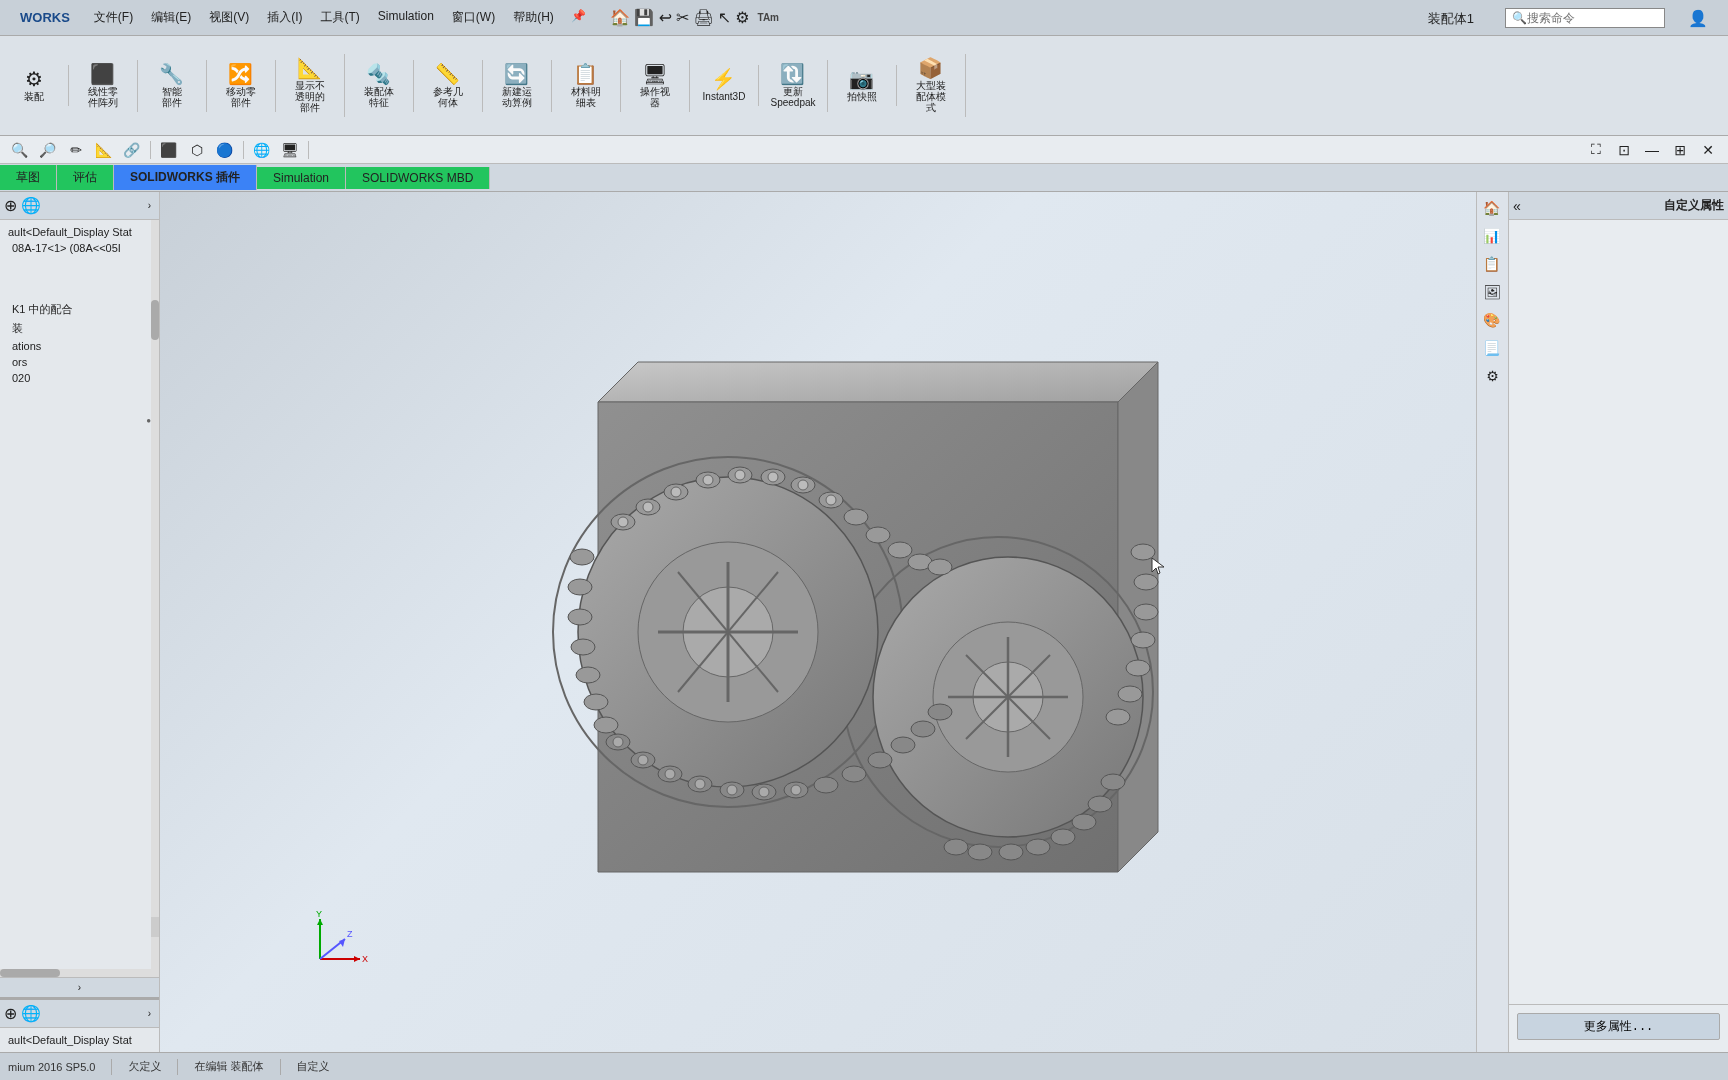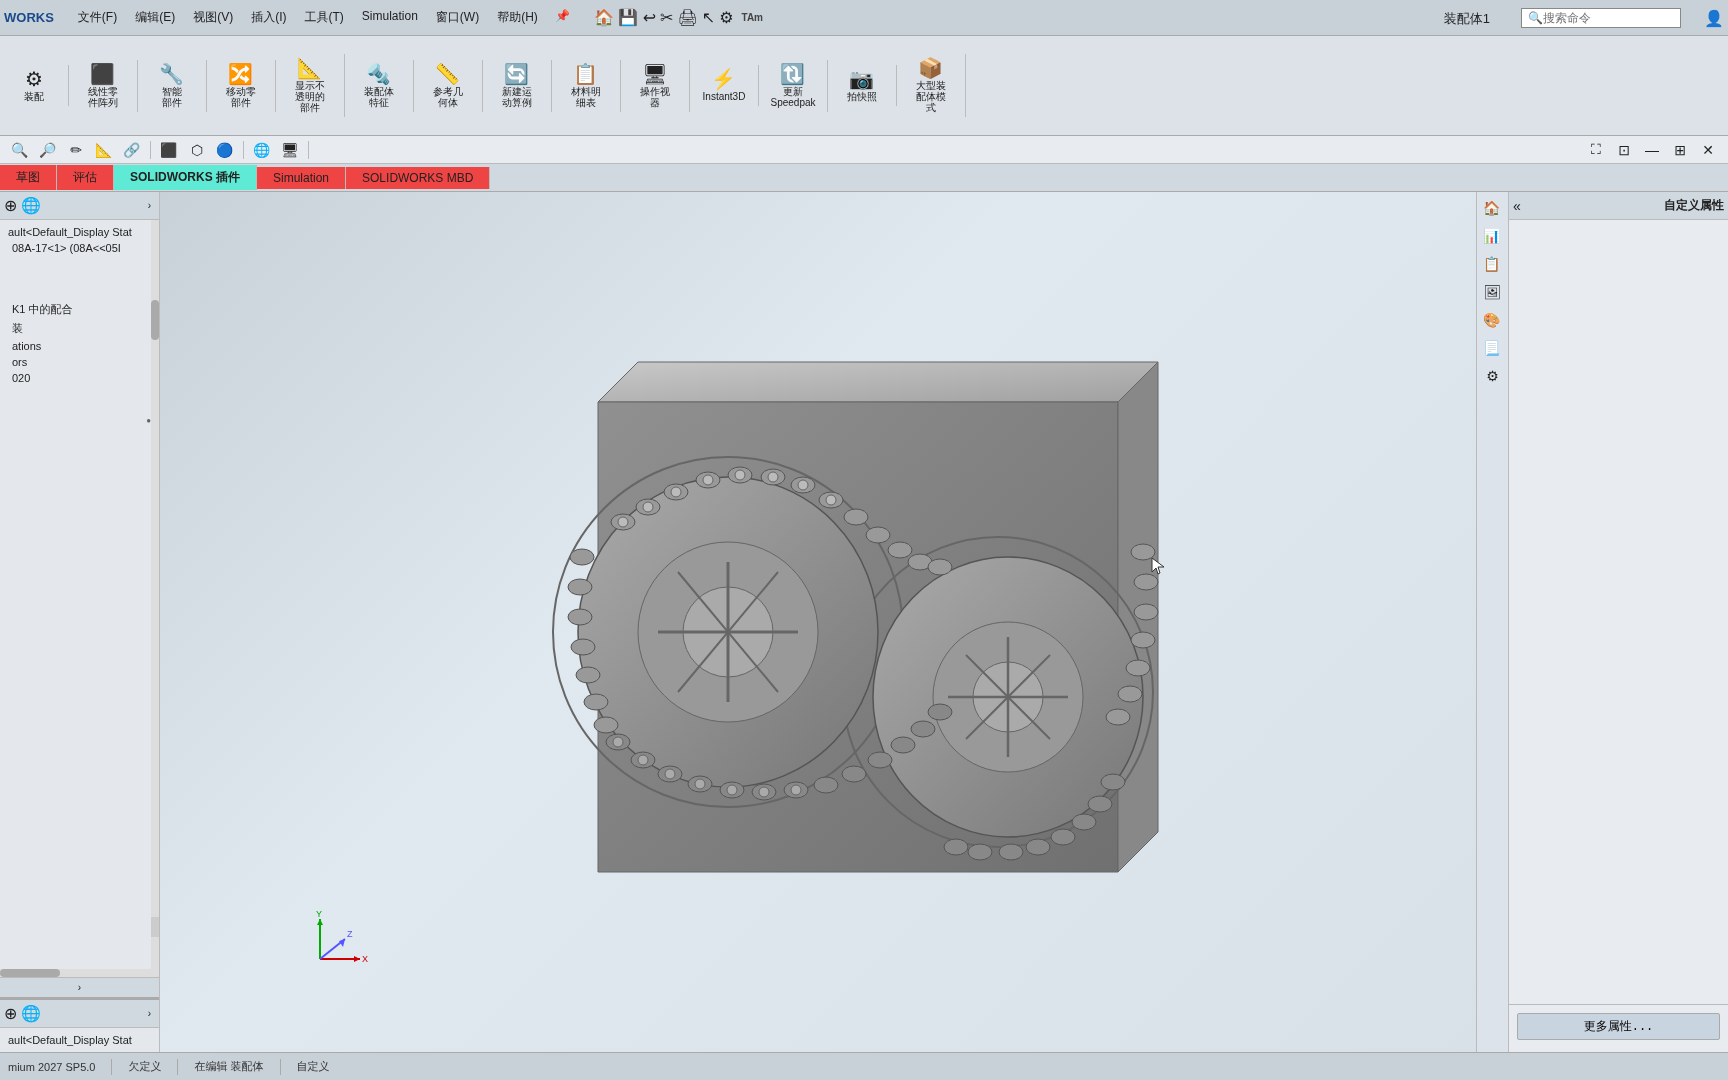--- a/index.html
+++ b/index.html
@@ -1,41 +1,41 @@
 <!DOCTYPE html>
 <html><head>
   <meta charset="utf-8">
   <style>
     * { margin: 0; padding: 0; box-sizing: border-box; }
     body { width: 1728px; height: 1080px; overflow: hidden; background: #d4d8de; font-family: 'SimSun', 'Microsoft YaHei', Arial, sans-serif; font-size: 12px; color: #222; }
 
     
-    #titlebar { display: flex; align-items: center; height: 36px; background: #c8d0d8; border-bottom: 1px solid #aaa; padding: 0 4px; gap: 8px; }
+    #titlebar { display: flex; align-items: center; height: 36px; background: #c8d0d8; border-bottom: 1px solid #aaa; padding: 0 20px; gap: 8px; }
     #titlebar .logo { font-weight: bold; font-size: 13px; color: #1a4a8a; margin-right: 8px; }
     #titlebar .menus { display: flex; gap: 2px; }
     #titlebar .menus span { padding: 2px 8px; cursor: pointer; font-size: 12px; }
     #titlebar .search-box { display: flex; align-items: center; border: 1px solid #888; background: white; padding: 2px 6px; width: 160px; margin-left: 8px; }
     #titlebar .search-box input { border: none; outline: none; font-size: 12px; width: 130px; }
 
     
     #toolbar { display: flex; align-items: center; height: 100px; background: #dce2e8; border-bottom: 1px solid #aaa; padding: 4px 8px; gap: 4px; }
     .toolbar-group { display: flex; flex-direction: row; align-items: center; border-right: 1px solid #bbb; padding-right: 8px; margin-right: 4px; gap: 2px; }
     .toolbar-btn { display: flex; flex-direction: column; align-items: center; justify-content: center; min-width: 52px; padding: 4px 2px; cursor: pointer; border-radius: 3px; font-size: 10px; text-align: center; gap: 2px; }
     .toolbar-btn .icon { font-size: 20px; line-height: 1; }
     .toolbar-btn .label { font-size: 10px; line-height: 1.1; white-space: nowrap; }
 
     
     #icon-toolbar { display: flex; align-items: center; height: 28px; background: #e8ecf0; border-bottom: 1px solid #bbb; padding: 0 8px; gap: 4px; }
     .icon-toolbar-btn { width: 24px; height: 24px; display: flex; align-items: center; justify-content: center; cursor: pointer; border-radius: 2px; font-size: 14px; }
     .icon-toolbar-sep { width: 1px; height: 18px; background: #bbb; margin: 0 2px; }
 
     
     #tabbar { display: flex; align-items: center; height: 28px; background: #d0d8e0; border-bottom: 1px solid #aaa; padding: 0 0; }
-    .tab { padding: 4px 16px; cursor: pointer; font-size: 12px; border-right: 1px solid #bbb; background: #ef4444; }
-    .tab.active { background: #5eead4; font-weight: bold; }
+    .tab { padding: 4px 16px; cursor: pointer; font-size: 12px; border-right: 1px solid #bbb; background: #22c55e; }
+    .tab.active { background: #3b82f6; font-weight: bold; }
 
     
     #main { display: flex; width: 1728px; height: calc(1080px - 36px - 100px - 28px - 28px - 28px); }
 
     
     #left-panel { width: 160px; background: #e4e8ec; border-right: 1px solid #bbb; display: flex; flex-direction: column; overflow: hidden; }
     .left-panel-header { display: flex; align-items: center; height: 28px; background: #d0d8e0; border-bottom: 1px solid #bbb; padding: 0 4px; gap: 4px; }
     .left-panel-header .panel-icon { font-size: 16px; }
     .left-panel-content { flex: 1; padding: 4px; overflow: auto; }
     .panel-item { font-size: 11px; padding: 2px 4px; cursor: pointer; white-space: nowrap; overflow: hidden; text-overflow: ellipsis; }
@@ -452,20 +452,20 @@
     <div style="flex:1;"></div>
 
     <div style="padding:8px;border-top:1px solid #bbb;">
       <button class="right-panel-btn" style="width:100%;font-family:Liberation Mono, monospace;">更多属性...</button>
     </div>
   </div>
 
 </div>
 
 <div id="statusbar">
-  <span class="status-item">mium 2027 SP5.0</span>
+  <span class="status-item">mium 2016 SP5.0</span>
   <div class="status-sep"></div>
   <span class="status-item">欠定义</span>
   <div class="status-sep"></div>
   <span class="status-item">在编辑 装配体</span>
   <div class="status-sep"></div>
   <span class="status-item">自定义</span>
 </div>
 
 </body></html>

